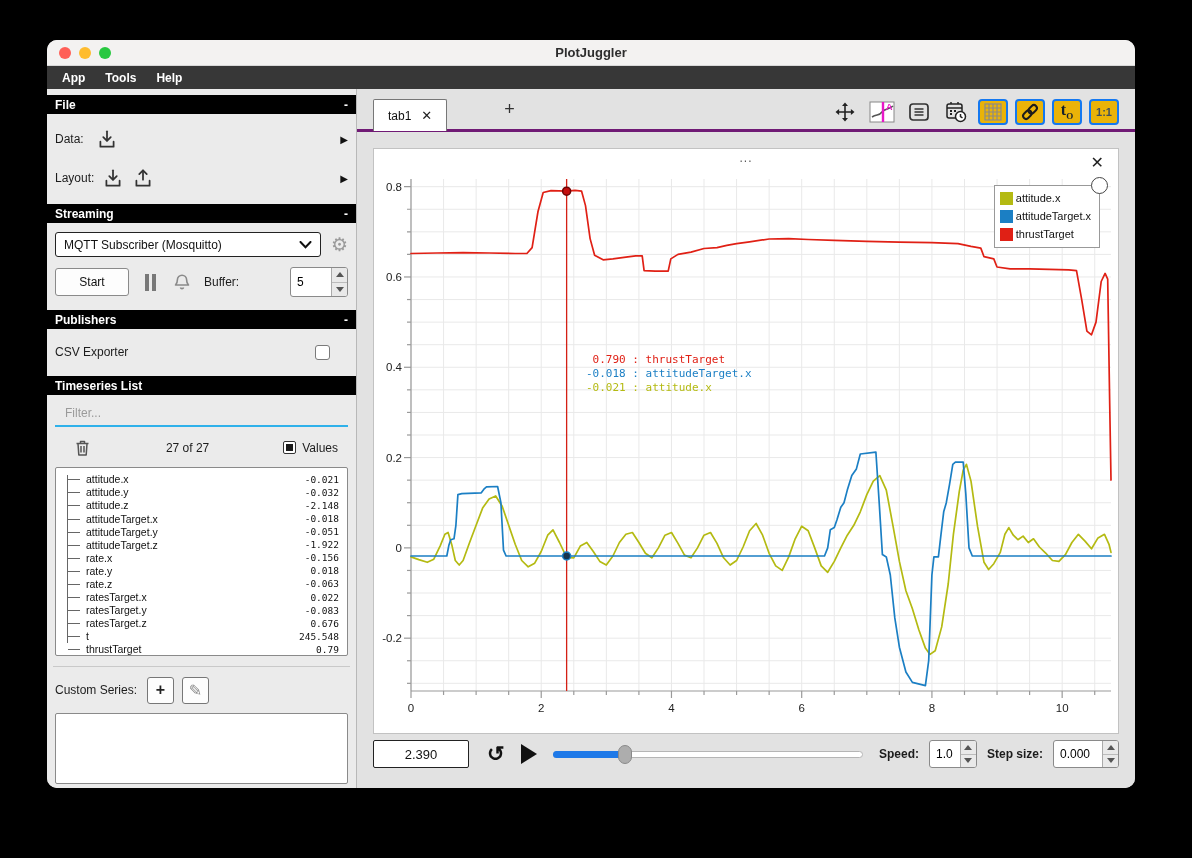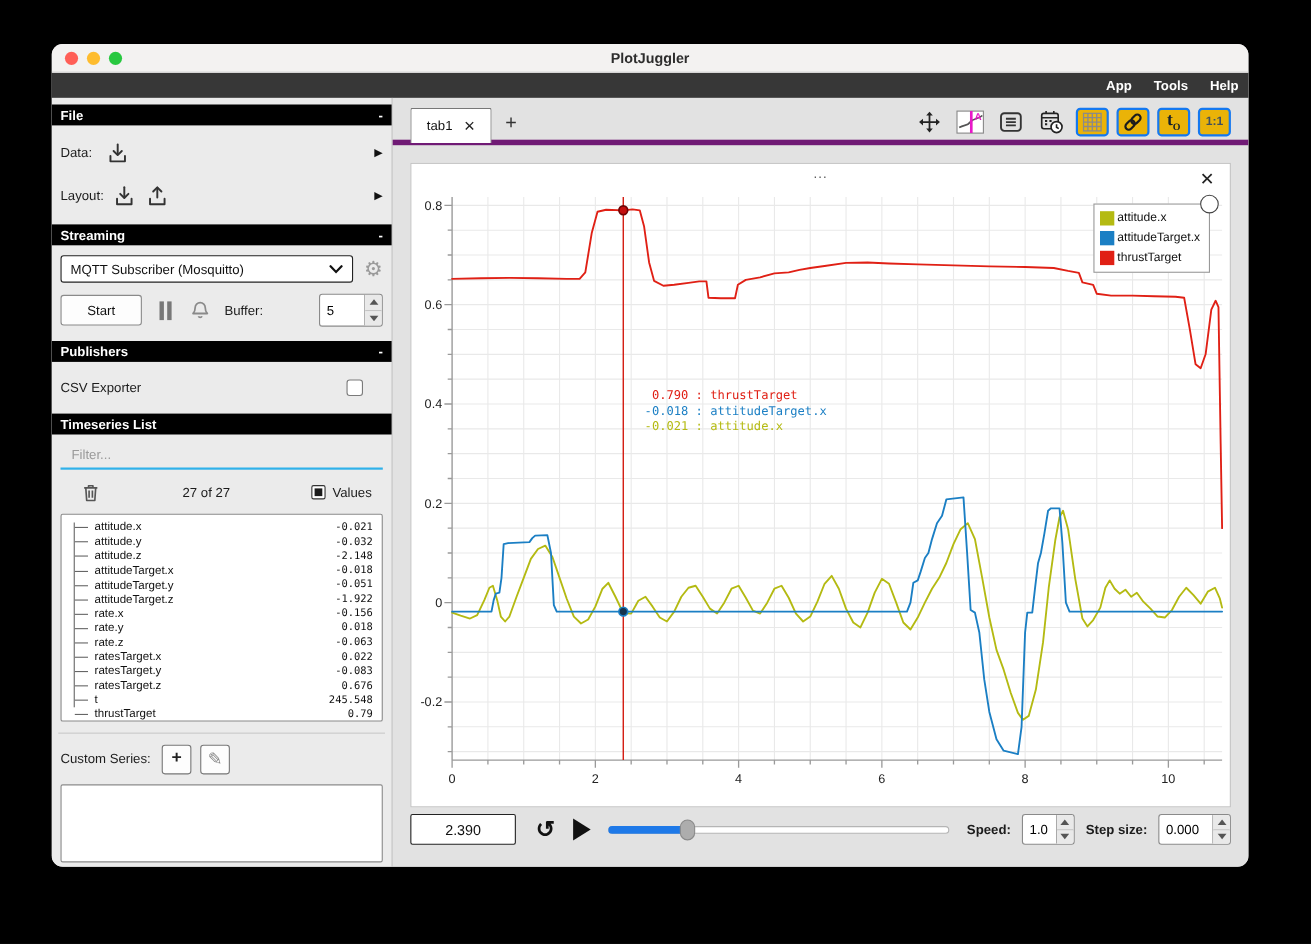--- a/index.html
+++ b/index.html
@@ -5,21 +5,21 @@
   * { margin:0; padding:0; box-sizing:border-box; }
   html,body { width:1192px; height:858px; background:#000; font-family:"Liberation Sans", sans-serif; overflow:hidden; }
   .window { position:absolute; left:47px; top:40px; width:1088px; height:748px; border-radius:10px; overflow:hidden;
             background:#ebebeb; box-shadow:0 30px 70px rgba(0,0,0,0.85); display:flex; flex-direction:column; }
   
   .titlebar { height:26px; background:#f3f2f1; display:flex; align-items:center; position:relative; border-bottom:1px solid #d8d8d8; flex:none; }
   .lights { display:flex; gap:8px; margin-left:12px; }
   .light { width:12px; height:12px; border-radius:50%; }
   .title { position:absolute; left:0; right:0; text-align:center; font-size:13px; font-weight:bold; color:#2d2d2d; }
   
-  .menubar { height:23px; background:#373737; display:flex; align-items:center; gap:2px; padding-left:6px; flex:none;justify-content:flex-end; }
+  .menubar { height:23px; background:#373737; display:flex; align-items:center; gap:2px; padding-left:6px; flex:none; }
   .menu-item { color:#fff; font-size:12px; font-weight:bold; padding:2px 9px; }
   
   .content { flex:1; display:flex; min-height:0; }
   .sidebar { width:310px; background:#ebebeb; border-right:1px solid #b8b8b8; padding:4px 8px; display:flex; flex-direction:column; }
   .main { flex:1; background:#e2e2e2; display:flex; flex-direction:column; padding:10px 0 0 0; min-width:0; }
   
   .sect { height:19px; background:#000000; color:#fff; font-size:12px; font-weight:bold; display:flex; align-items:center; padding:0 8px; margin:0 -8px; flex:none; }
   .sect .dash { margin-left:auto; font-weight:bold; }
   .srow { display:flex; align-items:center; flex:none; }
   .lbl { font-size:12px; color:#1c1c1c; }
@@ -49,21 +49,21 @@
   .ts-tree { position:relative; height:100%; }
   .ts-tree::before { content:""; position:absolute; left:9px; top:2px; bottom:8px; border-left:1px solid #666; }
   .ts-row { position:relative; display:flex; align-items:center; height:13.1px; padding-left:28px; }
   .ts-row::before { content:""; position:absolute; left:10px; top:50%; width:12px; border-top:1px solid #666; }
   .ts-name { font-size:10.5px; color:#111; }
   .ts-val { margin-left:auto; font-family:"DejaVu Sans Mono", monospace; font-size:9.5px; color:#111; padding-right:4px; }
   .sq-btn { width:27px; height:27px; background:#fdfdfd; border:1px solid #777; border-radius:3px; display:flex; align-items:center; justify-content:center; font-size:16px; color:#222; }
   .empty-box { background:#fff; border:1px solid #8a8a8a; border-radius:2px; height:72px; }
   .hr { border-top:1px solid #c9c9c9; margin:10px -2px 0 -2px; }
   
-  .tabstrip { height:33px; display:flex; align-items:center; padding:0 16px; border-bottom:5px solid #701a75; flex:none; }
+  .tabstrip { height:33px; display:flex; align-items:flex-start; padding:0 16px; border-bottom:3px solid #701a75; flex:none;gap:45px; }
   .tab { height:32px; background:#fff; border:1px solid #777; border-bottom:none; border-radius:2px 2px 0 0; display:flex; align-items:center; gap:10px; padding:0 14px; margin-bottom:-1px; }
   .tab-label { font-size:12px; color:#111; }
   .tab-close { font-size:13px; color:#222; }
   .tab-plus { font-size:18px; color:#333; margin:0 0 4px 12px; }
   .tools { margin-left:auto; display:flex; align-items:center; gap:7px; margin-bottom:4px; }
   .tool { width:30px; height:26px; display:flex; align-items:center; justify-content:center; border-radius:4px; }
   .tool.blue { border:2px solid #1478f0; background:#eab308; }
   .t0 { font-family:"Liberation Serif", serif; font-size:16px; font-weight:bold; color:#15202b; line-height:1; }
   .t0 sub { font-size:9px; }
   .ratio { font-size:11px; color:#41505e; font-weight:bold; }

